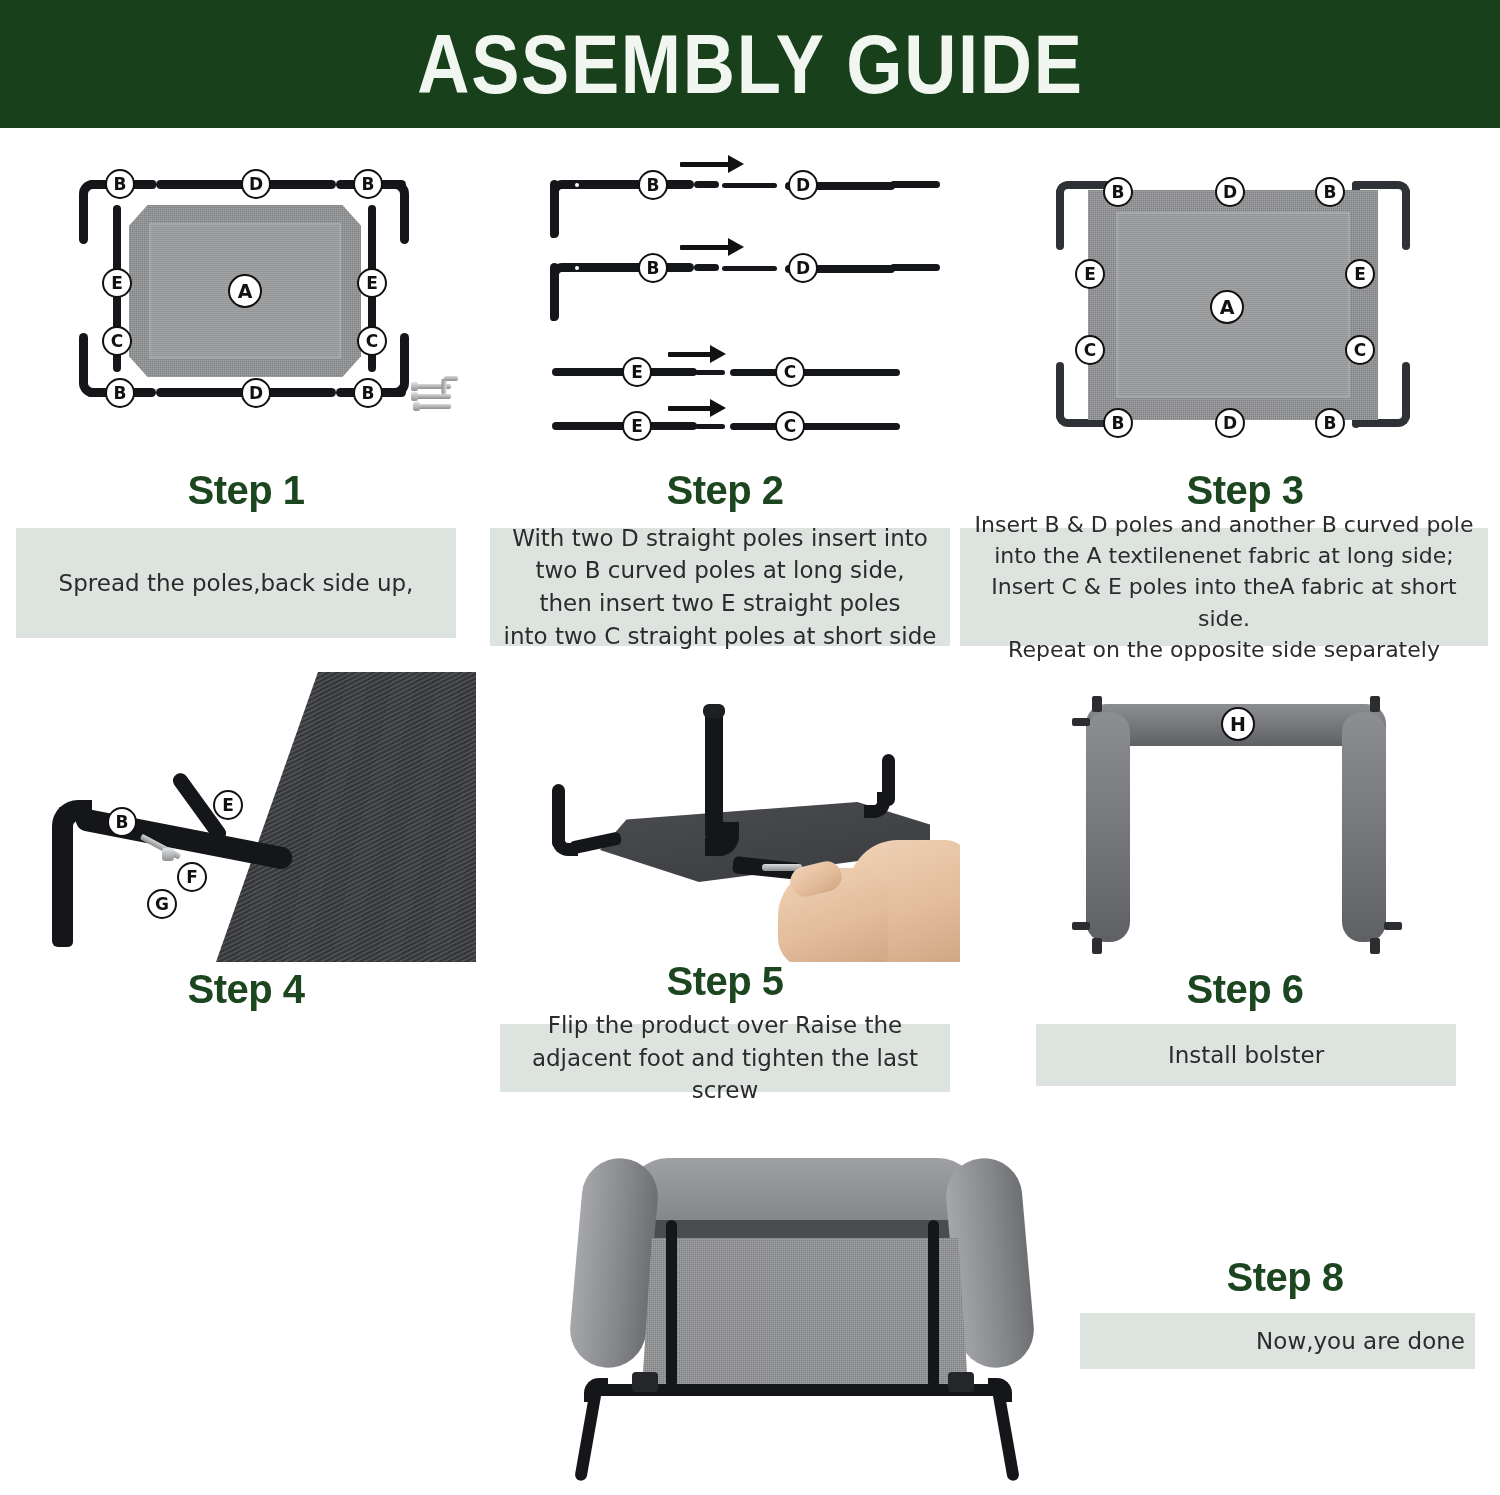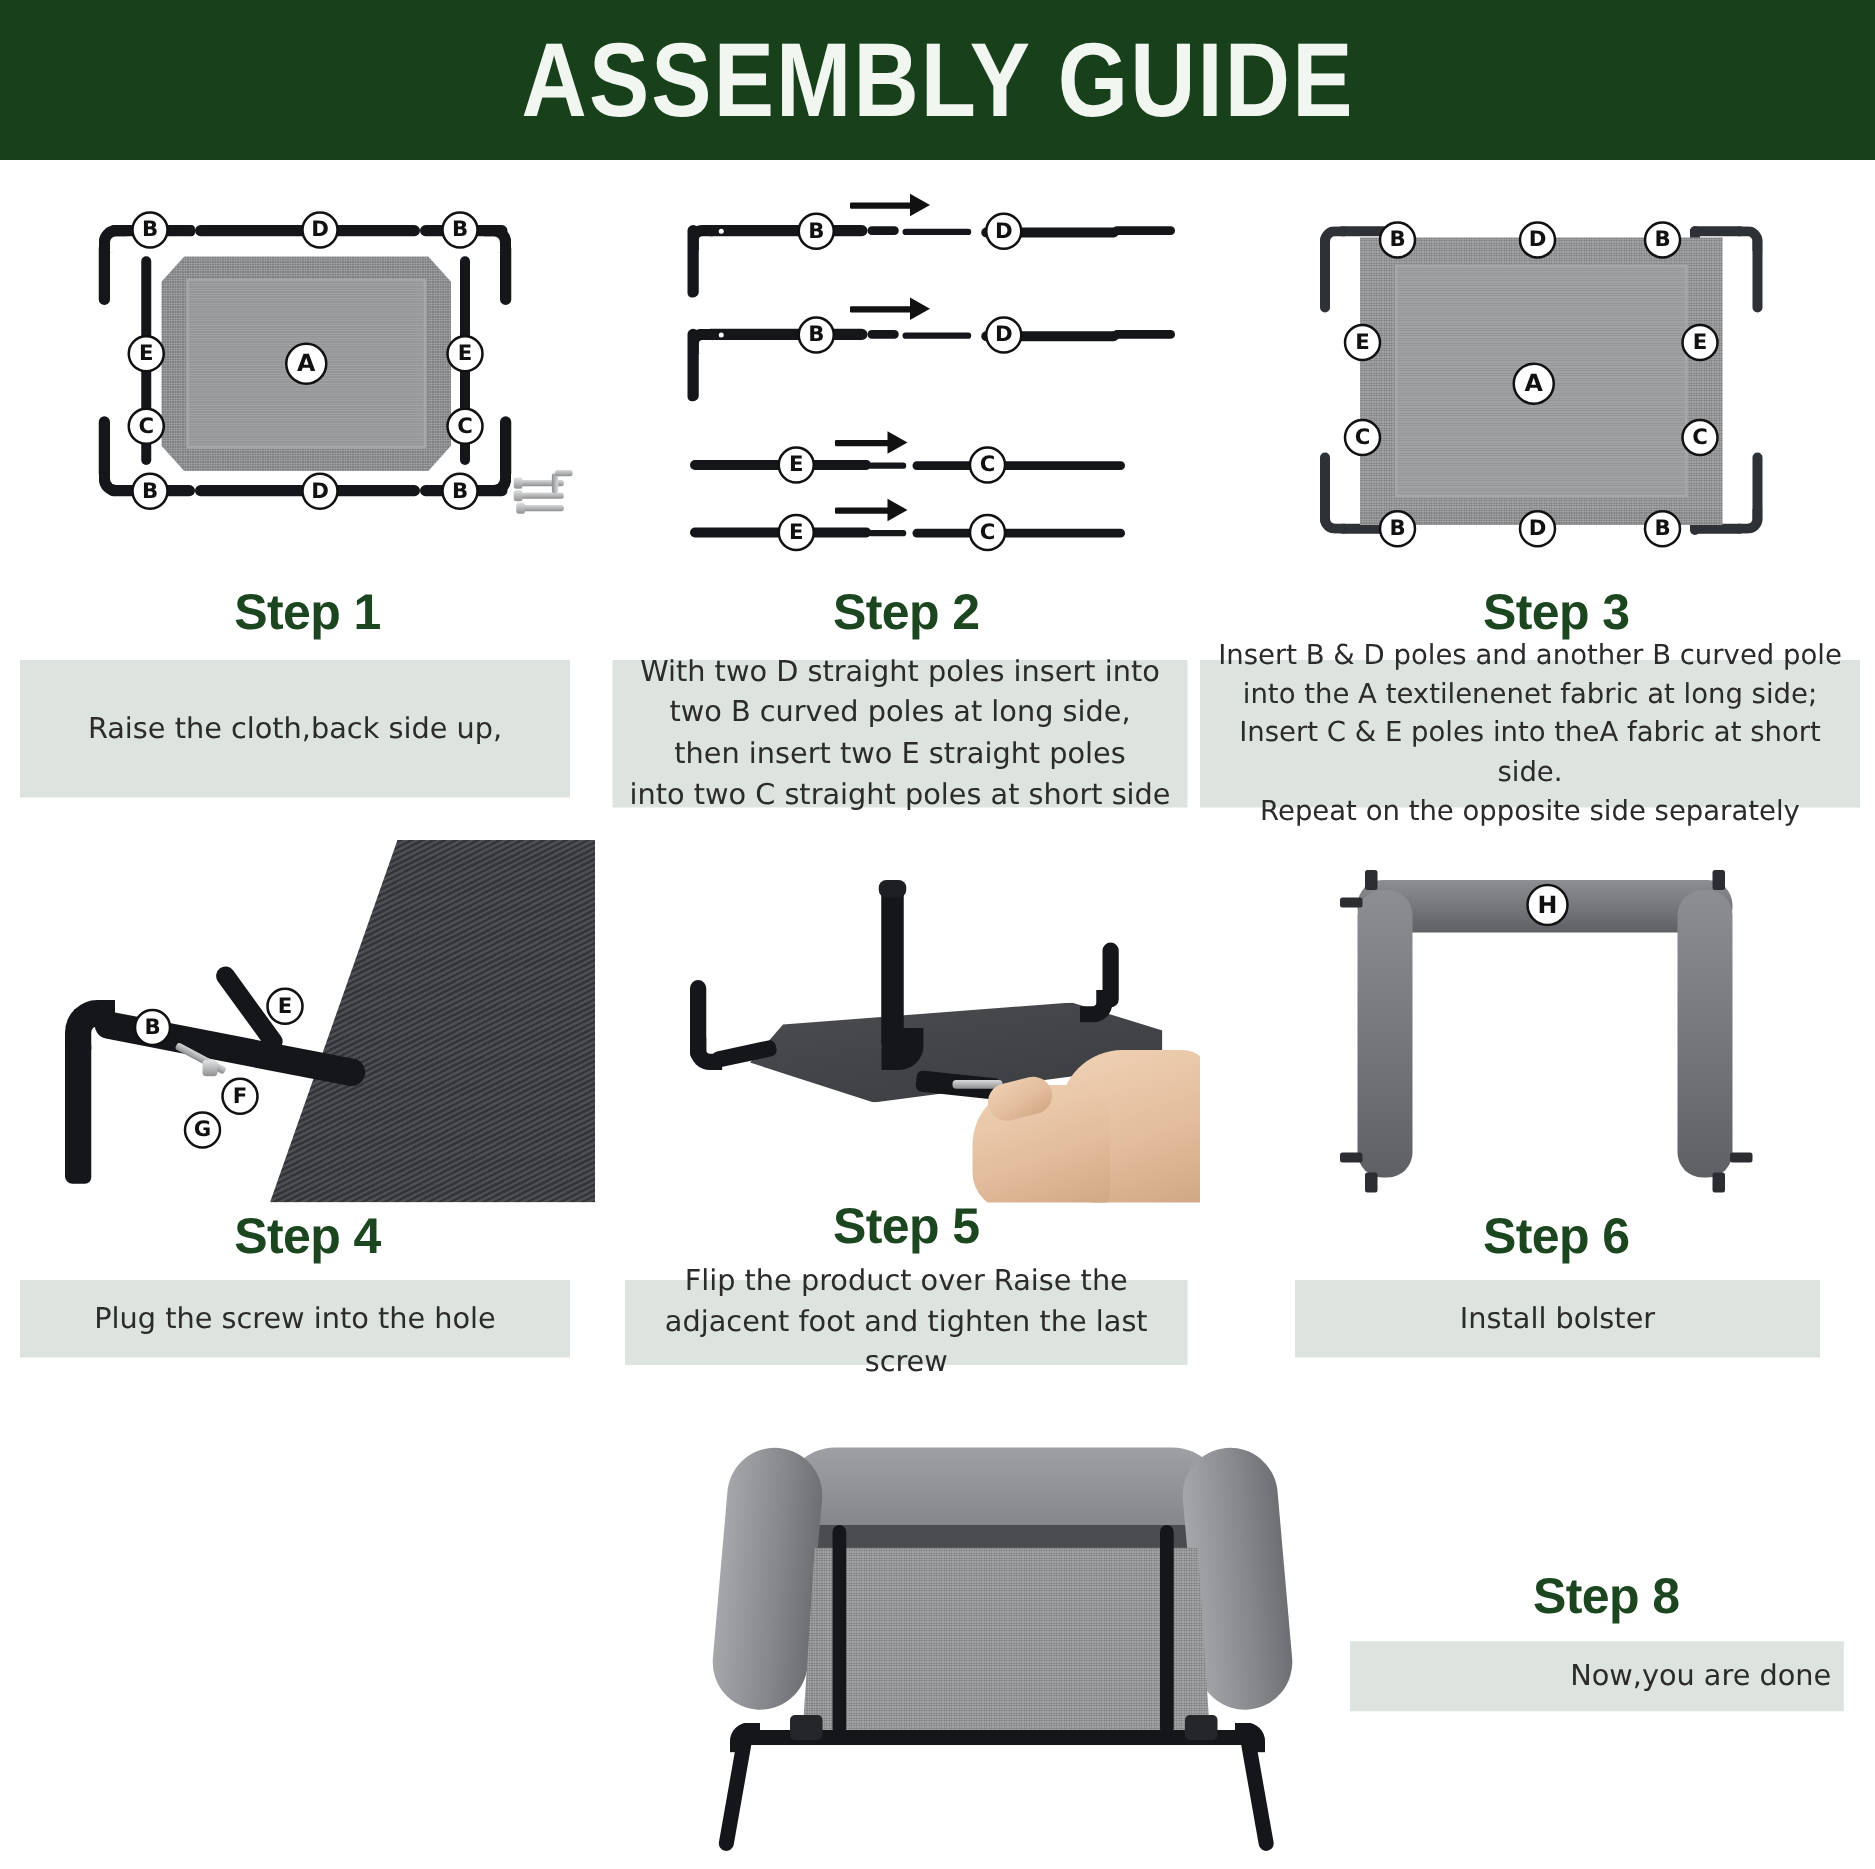--- a/index.html
+++ b/index.html
@@ -189,21 +189,21 @@
         <div class="screw" style="left:6px; top:34px; width:34px;"></div>
         <div class="screw-head" style="left:2px; top:32px;"></div>
         <div class="screw" style="left:33px; top:6px; width:16px; transform:rotate(90deg); transform-origin:left center;"></div>
         <div class="screw" style="left:33px; top:6px; width:14px;"></div>
       </div>
     </div>
 
     <div class="step-title" style="position:absolute; left:0; top:318px; width:460px;">Step 1</div>
 
     <div class="caption" style="position:absolute; left:0; top:378px; width:440px; height:110px; flex-direction:column;">
-      <span>Raise the cloth,back side up,</span>
+      <span>Spread the poles,back side up,</span>
     </div>
   </div>
 
   <div class="cell" style="left:490px; top:150px; width:470px; height:510px;">
 
     <div class="dg" style="left:0; top:0; width:470px; height:310px;">
 
       <div class="tube" style="left:60px; top:30px; width:9px; height:58px; border-bottom-left-radius:4px;"></div>
       <div class="corner" style="left:60px; top:30px; width:20px; height:20px; border-right:none; border-bottom:none; border-top-left-radius:12px;"></div>
       <div class="tube" style="left:74px; top:30px; width:130px; height:9px;"></div>
@@ -324,23 +324,20 @@
       <div style="position:absolute; left:146px; top:176px; width:12px; height:13px; background:linear-gradient(180deg,#e3e4e5,#8f9193); border-radius:3px;"></div>
 
       <div class="badge b28" style="left:106px; top:150px;">B</div>
       <div class="badge b28" style="left:212px; top:133px;">E</div>
       <div class="badge b28" style="left:176px; top:205px;">F</div>
       <div class="badge b28" style="left:146px; top:232px;">G</div>
     </div>
 
     <div class="step-title" style="position:absolute; left:0; top:295px; width:460px;">Step 4</div>
 
-    <div class="caption" style="position:absolute; left:0; top:352px; width:440px; height:62px;">
-      <span>Plug the screw into the hole</span>
-    </div>
   </div>
 
   <div class="cell" style="left:490px; top:672px; width:470px; height:420px;">
 
     <div class="photo" style="left:0; top:0; width:470px; height:290px;">
 
       <div style="position:absolute; left:110px; top:130px; width:330px; height:80px;
                   background: linear-gradient(170deg,#4a4c50,#3a3c40);
                   clip-path: polygon(8% 22%, 78% 0, 100% 28%, 100% 62%, 30% 100%, 0 60%);"></div>
 

